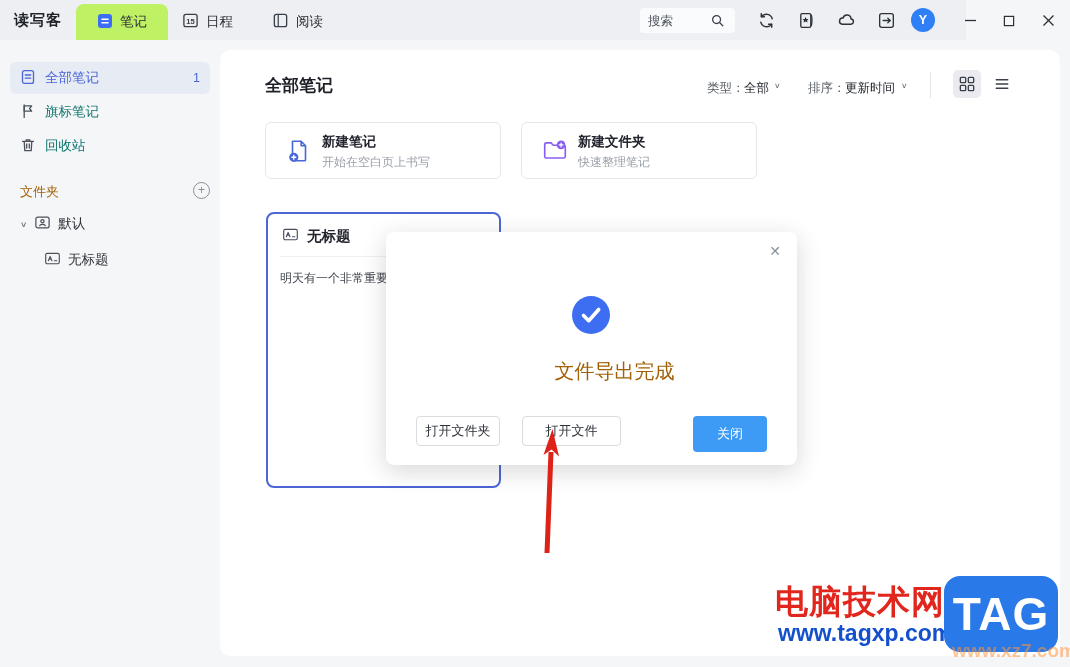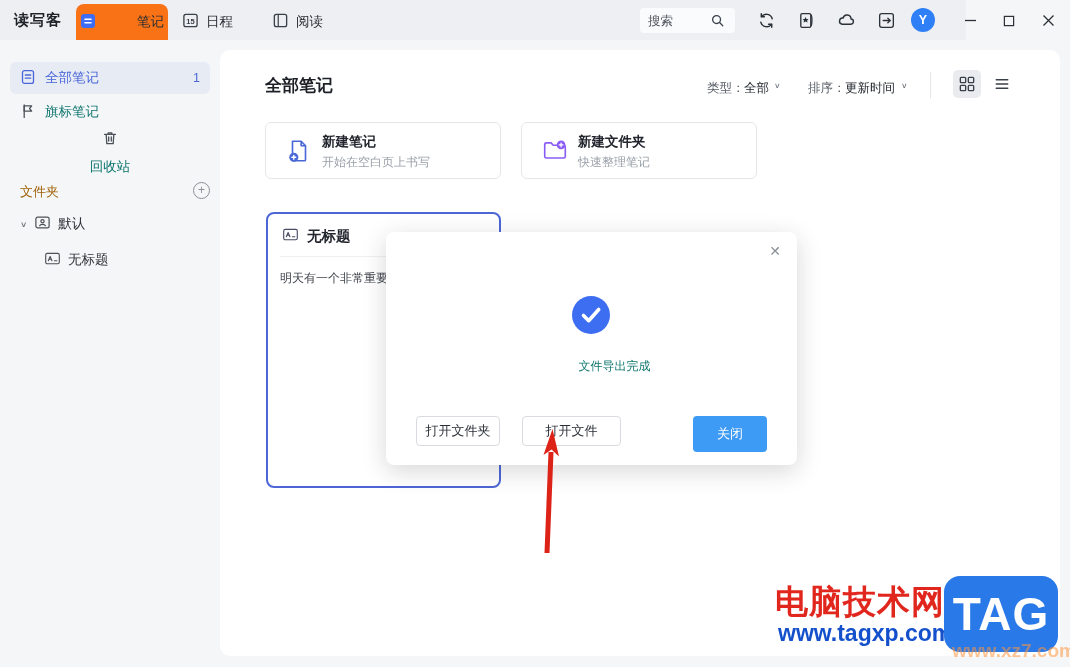--- a/index.html
+++ b/index.html
@@ -4,21 +4,21 @@
 <style>
   * { margin:0; padding:0; box-sizing:border-box; }
   body { font-family:"Liberation Sans","DejaVu Sans",sans-serif; background:#dfe1e5; }
   .window { position:relative; width:1070px; height:667px; background:#f5f6f8; overflow:hidden;
             font-family:"Liberation Sans","DejaVu Sans",sans-serif; color:#23262e; }
   .abs { position:absolute; }
   
   .titlebar { position:absolute; left:0; top:0; width:966px; height:40px; background:#edeff2; }
   .app-name { position:absolute; left:14px; top:11px; font-size:15px; font-weight:bold; color:#1f2329; letter-spacing:1px;}
   .tab { position:absolute; top:4px; height:36px; display:flex; align-items:center; gap:7px; font-size:13.5px; color:#2a2e35; cursor:default; padding:0 4px;}
-  .tab.active { background:#f97316; border-radius:8px 8px 0 0; justify-content:space-between; }
+  .tab.active { background:#bef264; border-radius:8px 8px 0 0; justify-content:center; }
   .searchbox { position:absolute; left:640px; top:8px; width:95px; height:25px; background:#fafbfc; border-radius:4px; display:flex; align-items:center; }
   .searchbox input { border:none; outline:none; background:transparent; width:68px; padding-left:8px; font-size:12.5px; color:#3a3f46; font-family:inherit;}
   .searchbox input::placeholder { color:#4c525a; }
   .tb-icon { position:absolute; top:10px; width:20px; height:20px; display:flex; align-items:center; justify-content:center; }
   .avatar { position:absolute; left:911px; top:8px; width:24px; height:24px; border-radius:50%; background:#2f80f7; color:#fff; font-size:12.5px; font-weight:bold; display:flex; align-items:center; justify-content:center; }
   .winctl { position:absolute; top:13px; width:15px; height:15px; display:flex; align-items:center; justify-content:center; }
   
   .side-item { position:absolute; left:10px; width:200px; height:32px; border-radius:6px; display:flex; align-items:center; gap:9px; padding:0 10px; font-size:13.5px; color:#0f766e; }
   .side-item.active { background:#e7ebf3; color:#4a66d8; }
   .side-item .count { margin-left:auto; font-size:12.5px; color:#4a66d8; }
@@ -40,21 +40,21 @@
   .action-card .t { position:absolute; left:56px; top:10px; font-size:13.5px; font-weight:bold; color:#23262e; }
   .action-card .s { position:absolute; left:56px; top:31px; font-size:12px; color:#9aa0a8; }
   .note-card { position:absolute; left:46px; top:162px; width:235px; height:276px; border:2px solid #4c66d6; border-radius:8px; background:#fff; }
   .note-card .hd { position:absolute; left:14px; top:12px; display:flex; align-items:center; gap:8px; font-size:14.5px; font-weight:bold; color:#23262e; }
   .note-card .dv { position:absolute; left:12px; right:12px; top:42px; height:1px; background:#eef0f3; }
   .note-card .pv { position:absolute; left:12px; top:56px; width:215px; font-size:12px; color:#40454d; white-space:nowrap; overflow:hidden; }
   
   .dialog { position:absolute; left:386px; top:232px; width:411px; height:233px; background:#fff; border-radius:8px; box-shadow:0 6px 24px rgba(31,35,41,.18); }
   .dialog .x { position:absolute; right:16px; top:11px; font-size:14px; color:#8a9199; cursor:default; }
   .dialog .check { position:absolute; left:185px; top:63px; }
-  .dialog .msg { position:absolute; left:0; top:126px; width:100%; text-align:center; font-size:12px; color:#0f766e;padding-left:46px; }
+  .dialog .msg { position:absolute; left:0; top:126px; width:100%; text-align:center; font-size:20px; color:#a16207;padding-left:46px; }
   .btn-outline { position:absolute; top:184px; height:30px; border:1px solid #d8dbdf; border-radius:4px; background:#fff; font-size:13px; color:#2c3138; display:flex; align-items:center; justify-content:center; font-family:inherit; }
   .btn-primary { position:absolute; top:184px; height:36px; border:none; border-radius:4px; background:#3d9af5; font-size:13px; color:#ffffff; display:flex; align-items:center; justify-content:center; font-family:inherit; }
   
   .wm-red { position:absolute; left:775px; top:580px; font-size:33px; font-weight:bold; color:#e1261d; letter-spacing:1px; }
   .wm-blue { position:absolute; left:778px; top:620px; font-size:23px; font-weight:bold; color:#1450cc; }
   .wm-badge { position:absolute; left:944px; top:576px; width:114px; height:76px; background:#2a79e8; border-radius:16px; display:flex; align-items:center; justify-content:center; }
   .wm-badge span { font-size:46px; font-weight:bold; color:#fff; letter-spacing:1px; }
   .wm-faint { position:absolute; left:952px; top:640px; font-size:19px; font-weight:bold; color:rgba(255,150,60,.55); }
 </style>
 </head>
@@ -165,21 +165,21 @@
     </div>
     <div class="side-item" style="top:96px;">
       <span>
         <svg width="16" height="16" viewBox="0 0 16 16" fill="none" stroke="#4b5158" stroke-width="1.3" stroke-linejoin="round">
             <path d="M4.2 2v12.4" stroke-linecap="round"></path>
             <path d="M4.2 2.8h7.4l-2 2.7 2 2.7H4.2z"></path>
           </svg>
       </span>
       <span>旗标笔记</span>
     </div>
-    <div class="side-item" style="top:130px;flex-direction:column;">
+    <div class="side-item" style="top:130px;">
       <span>
         <svg width="16" height="16" viewBox="0 0 16 16" fill="none" stroke="#4b5158" stroke-width="1.3" stroke-linecap="round" stroke-linejoin="round">
             <path d="M2.6 4.4h10.8M6.2 4.4V2.8h3.6v1.6M4.2 4.4l.6 9.2h6.4l.6-9.2"></path>
             <path d="M6.7 7v4M9.3 7v4"></path>
           </svg>
       </span>
       <span>回收站</span>
     </div>
 
     <div class="side-head">文件夹</div>

